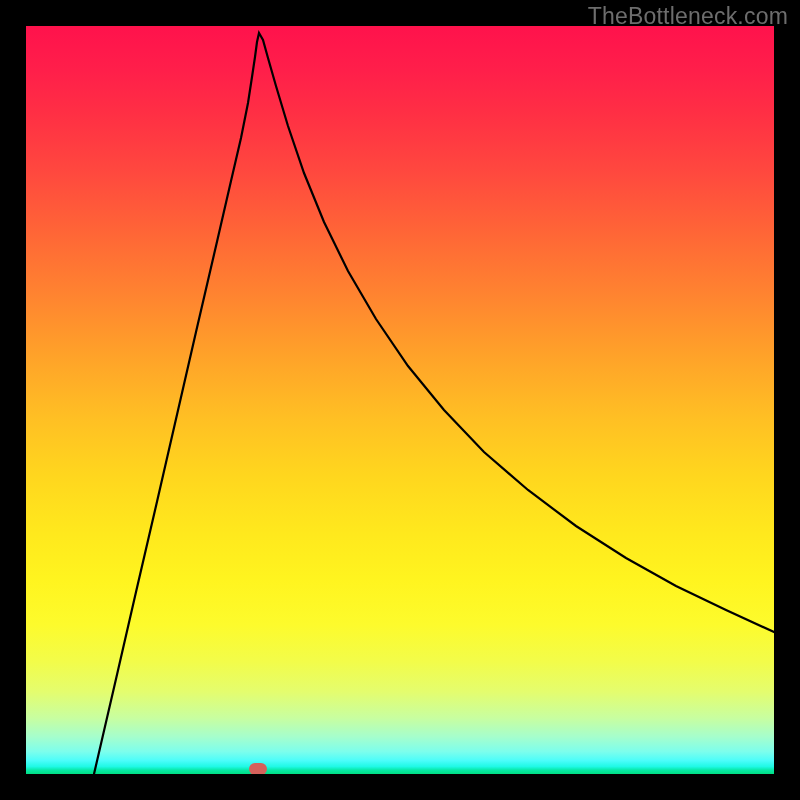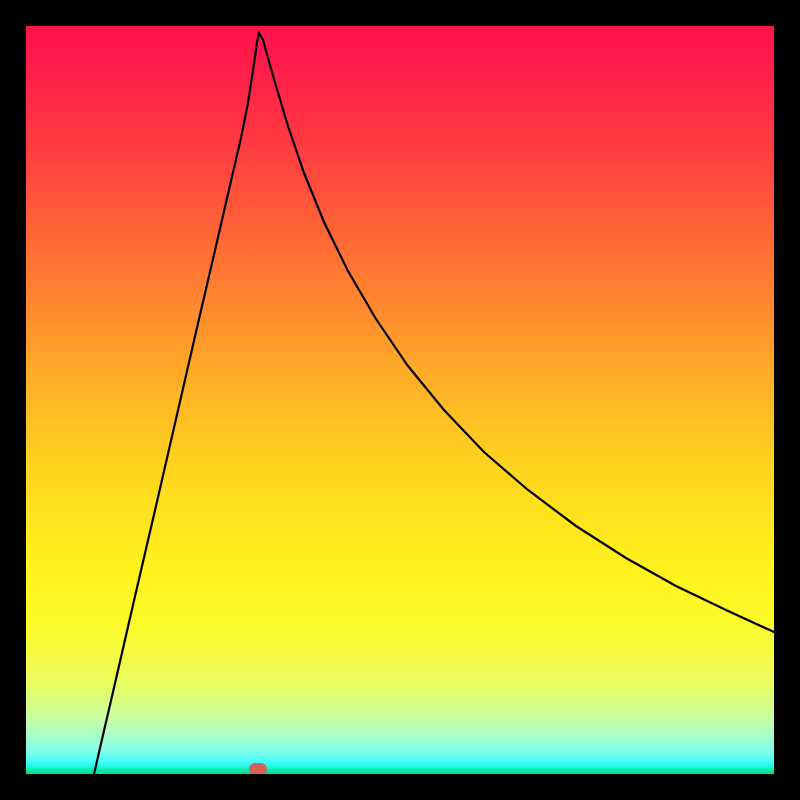--- a/index.html
+++ b/index.html
@@ -80,20 +80,21 @@
     height: 12px;
     border-radius: 6px;
     background: #d5615b;
     transform: translate(-50%, -50%);
   }
 </style>
 </head>
 <body>
 
 <div class="frame">
+  <div class="watermark">TheBottleneck.com</div>
 
   <div class="plot-area">
     <div class="gradient-bg"></div>
 
     <svg class="curve" viewBox="0 0 748 748" preserveAspectRatio="none">
       <path fill="none" stroke="#000" stroke-width="2.2" stroke-linecap="round" d="M68 748 L90 653 L110 566 L130 480 L150 393 L170 306 L190 220 L205 155 L215 112 L222 77 L226 51 L229 31 L231 16 L233 7 L237 14 L242 32 L250 60 L262 100 L278 147 L298 196 L322 245 L350 293 L382 340 L418 384 L458 426 L502 464 L550 500 L600 532 L650 560 L700 584 L748 606"></path>
     </svg>
 
     <div class="dip-marker" style="left:232px;top:743px;"></div>
   </div>

